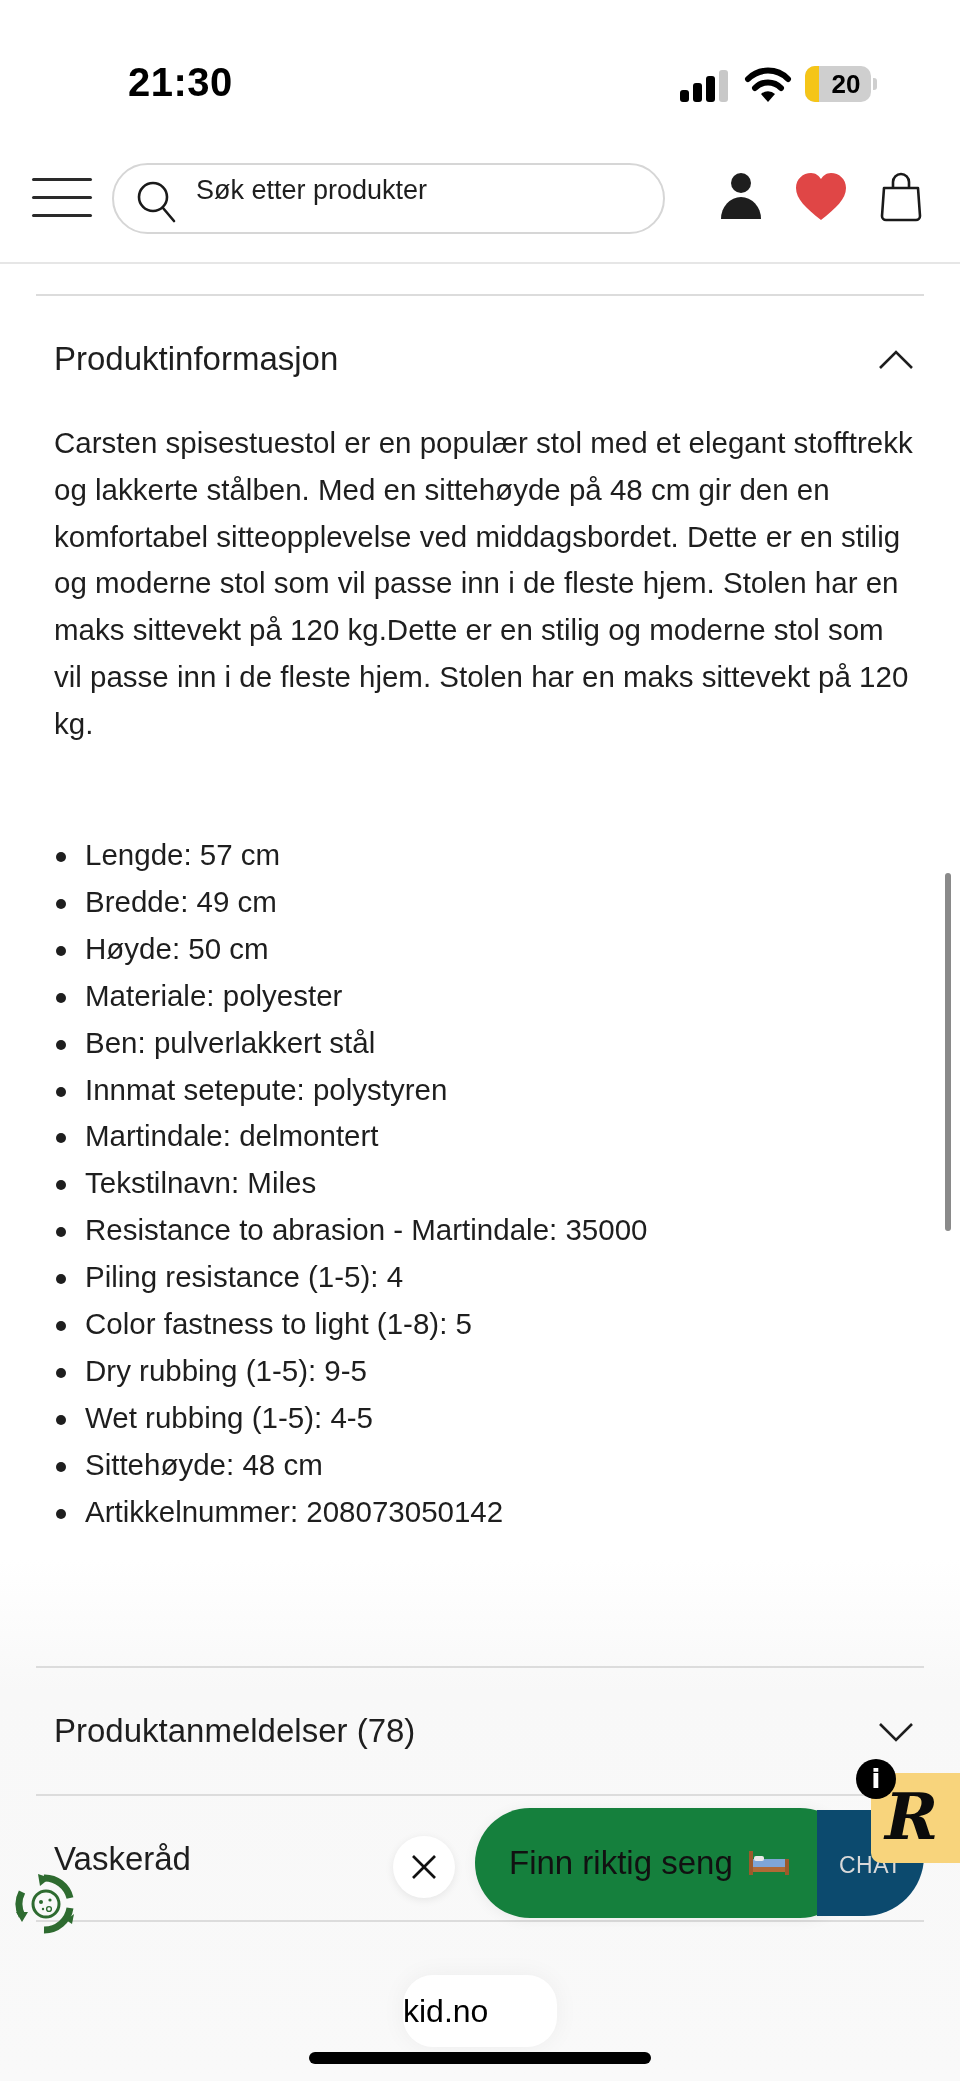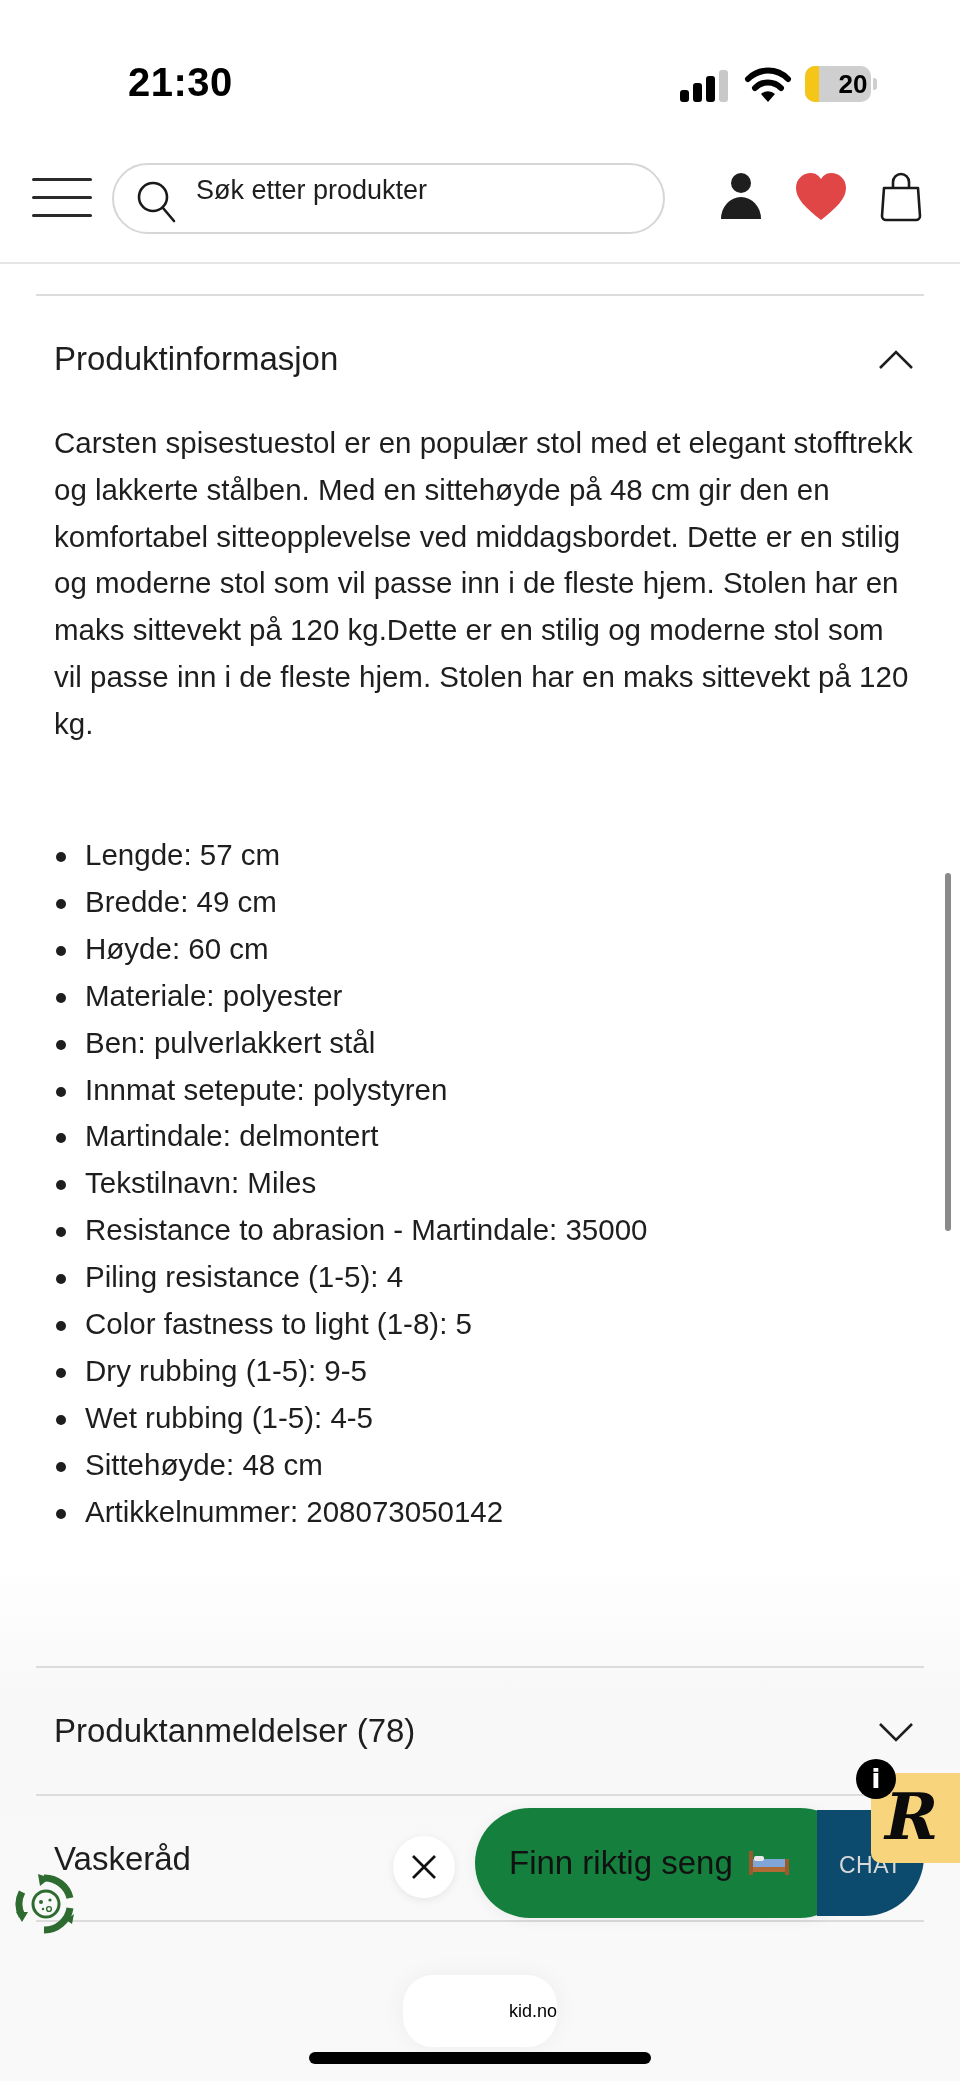--- a/index.html
+++ b/index.html
@@ -7,21 +7,21 @@
     body { position: relative; font-family: "Liberation Sans", "DejaVu Sans", sans-serif; color: #1e1e1e; }
 
     
     .status-bar { position: absolute; left: 0; top: 0; width: 960px; height: 130px; margin-top: 20px; }
     .status-time { position: absolute; left: 128px; top: 40px; font-size: 40px; font-weight: 700; color: #000; letter-spacing: 0.5px; }
     .signal { position: absolute; left: 680px; top: 50px; width: 50px; height: 32px; }
     .wifi { position: absolute; left: 744px; top: 46px; width: 48px; height: 36px; }
     .battery { position: absolute; left: 805px; top: 46px; width: 72px; height: 36px; }
     .battery-body { position: absolute; left: 0; top: 0; width: 66px; height: 36px; border-radius: 10px; background: #cfcfcf; overflow: hidden; }
     .battery-fill { position: absolute; left: 0; top: 0; width: 14px; height: 36px; background: #f5c518; }
-    .battery-text { position: absolute; left: 15px; top: 0; width: 66px; height: 36px; line-height: 36px; text-align: center; font-weight: 700; font-size: 26px; color: #000; }
+    .battery-text { position: absolute; left: 8px; top: 0; width: 66px; height: 36px; line-height: 36px; text-align: center; font-weight: 700; font-size: 26px; color: #000; }
     .battery-nub { position: absolute; left: 68px; top: 12px; width: 4px; height: 12px; border-radius: 0 3px 3px 0; background: #cfcfcf; }
 
     
     .header { position: absolute; left: 0; top: 140px; width: 960px; height: 124px; background: #fff; border-bottom: 2px solid #e6e6e6; }
     .menu-btn { position: absolute; left: 30px; top: 36px; width: 64px; height: 44px; cursor: pointer; }
     .menu-btn span { position: absolute; left: 2px; width: 60px; height: 3px; background: #2a2a2a; border-radius: 2px; }
     .search { position: absolute; left: 112px; top: 23px; width: 553px; height: 71px; border: 2px solid #d6d6d6; border-radius: 36px; background: #fff; }
     .search-icon { position: absolute; left: 20px; top: 14px; width: 46px; height: 46px; }
     .search-input { position: absolute; left: 82px; top: 0; width: 450px; height: 50px; border: none; outline: none; background: transparent; font-family: "Liberation Sans", sans-serif; font-size: 27px; color: #1e1e1e; }
     .search-input::placeholder { color: #1e1e1e; }
@@ -48,21 +48,21 @@
     .chat-pill-text { position: absolute; left: 34px; top: 36px; font-size: 33px; color: #111; white-space: nowrap; }
     .bed-icon { display: inline-block; vertical-align: -3px; margin-left: 6px; }
     .chat-btn { position: absolute; left: 817px; top: 1810px; width: 107px; height: 106px; background: #0c4a6e; border-radius: 0 0 60px 0; cursor: pointer; }
     .chat-btn-text { position: absolute; left: 22px; top: 42px; font-size: 23px; color: #d9d9d9; font-weight: 400; letter-spacing: 0.5px; }
     .r-badge { position: absolute; left: 871px; top: 1773px; width: 89px; height: 90px; background: #f8d47c; border-radius: 10px 0 0 10px; cursor: pointer; }
     .r-letter { position: absolute; left: 14px; top: 6px; font-family: "DejaVu Serif", serif; font-style: italic; font-weight: 700; font-size: 64px; color: #0b0b0b; }
     .info-dot { position: absolute; left: 856px; top: 1759px; width: 40px; height: 40px; border-radius: 50%; background: #000; color: #fff; text-align: center; line-height: 40px; font-weight: 700; font-size: 27px; font-family: "DejaVu Sans", sans-serif; cursor: pointer; }
 
     .eco-badge { position: absolute; left: 14px; top: 1872px; width: 64px; height: 64px; cursor: pointer; }
 
-    .url-pill { position: absolute; left: 403px; top: 1975px; width: 154px; height: 72px; border-radius: 30px; background: #fff; box-shadow: 0 0 24px rgba(0,0,0,0.05); text-align: right; line-height: 72px; font-size: 18px; color: #000; }
+    .url-pill { position: absolute; left: 403px; top: 1975px; width: 154px; height: 72px; border-radius: 30px; background: #fff; box-shadow: 0 0 24px rgba(0,0,0,0.05); text-align: left; line-height: 72px; font-size: 32px; color: #000; }
     .home-indicator { position: absolute; left: 309px; top: 2052px; width: 342px; height: 12px; border-radius: 6px; background: #000; }
   </style>
 </head>
 <body>
 
 <div class="status-bar">
   <div class="status-time">21:30</div>
   <svg class="signal" viewBox="0 0 50 32">
     <rect x="0" y="20" width="9" height="12" rx="3" fill="#000"></rect>
     <rect x="13" y="13" width="9" height="19" rx="3" fill="#000"></rect>
@@ -116,21 +116,21 @@
   <svg class="chev" style="left:876px; top:348px" viewBox="0 0 40 24">
     <polyline points="4,20 20,4 36,20" fill="none" stroke="#1e1e1e" stroke-width="2.6"></polyline>
   </svg>
 </div>
 
 <p class="desc">Carsten spisestuestol er en populær stol med et elegant stofftrekk og lakkerte stålben. Med en sittehøyde på 48 cm gir den en komfortabel sitteopplevelse ved middagsbordet. Dette er en stilig og moderne stol som vil passe inn i de fleste hjem. Stolen har en maks sittevekt på 120 kg.Dette er en stilig og moderne stol som vil passe inn i de fleste hjem. Stolen har en maks sittevekt på 120 kg.</p>
 
 <ul class="spec-list">
   <li>Lengde: 57 cm</li>
   <li>Bredde: 49 cm</li>
-  <li>Høyde: 60 cm</li>
+  <li>Høyde: 50 cm</li>
   <li>Materiale: polyester</li>
   <li>Ben: pulverlakkert stål</li>
   <li>Innmat setepute: polystyren</li>
   <li>Martindale: delmontert</li>
   <li>Tekstilnavn: Miles</li>
   <li>Resistance to abrasion - Martindale: 35000</li>
   <li>Piling resistance (1-5): 4</li>
   <li>Color fastness to light (1-8): 5</li>
   <li>Dry rubbing (1-5): 9-5</li>
   <li>Wet rubbing (1-5): 4-5</li>

